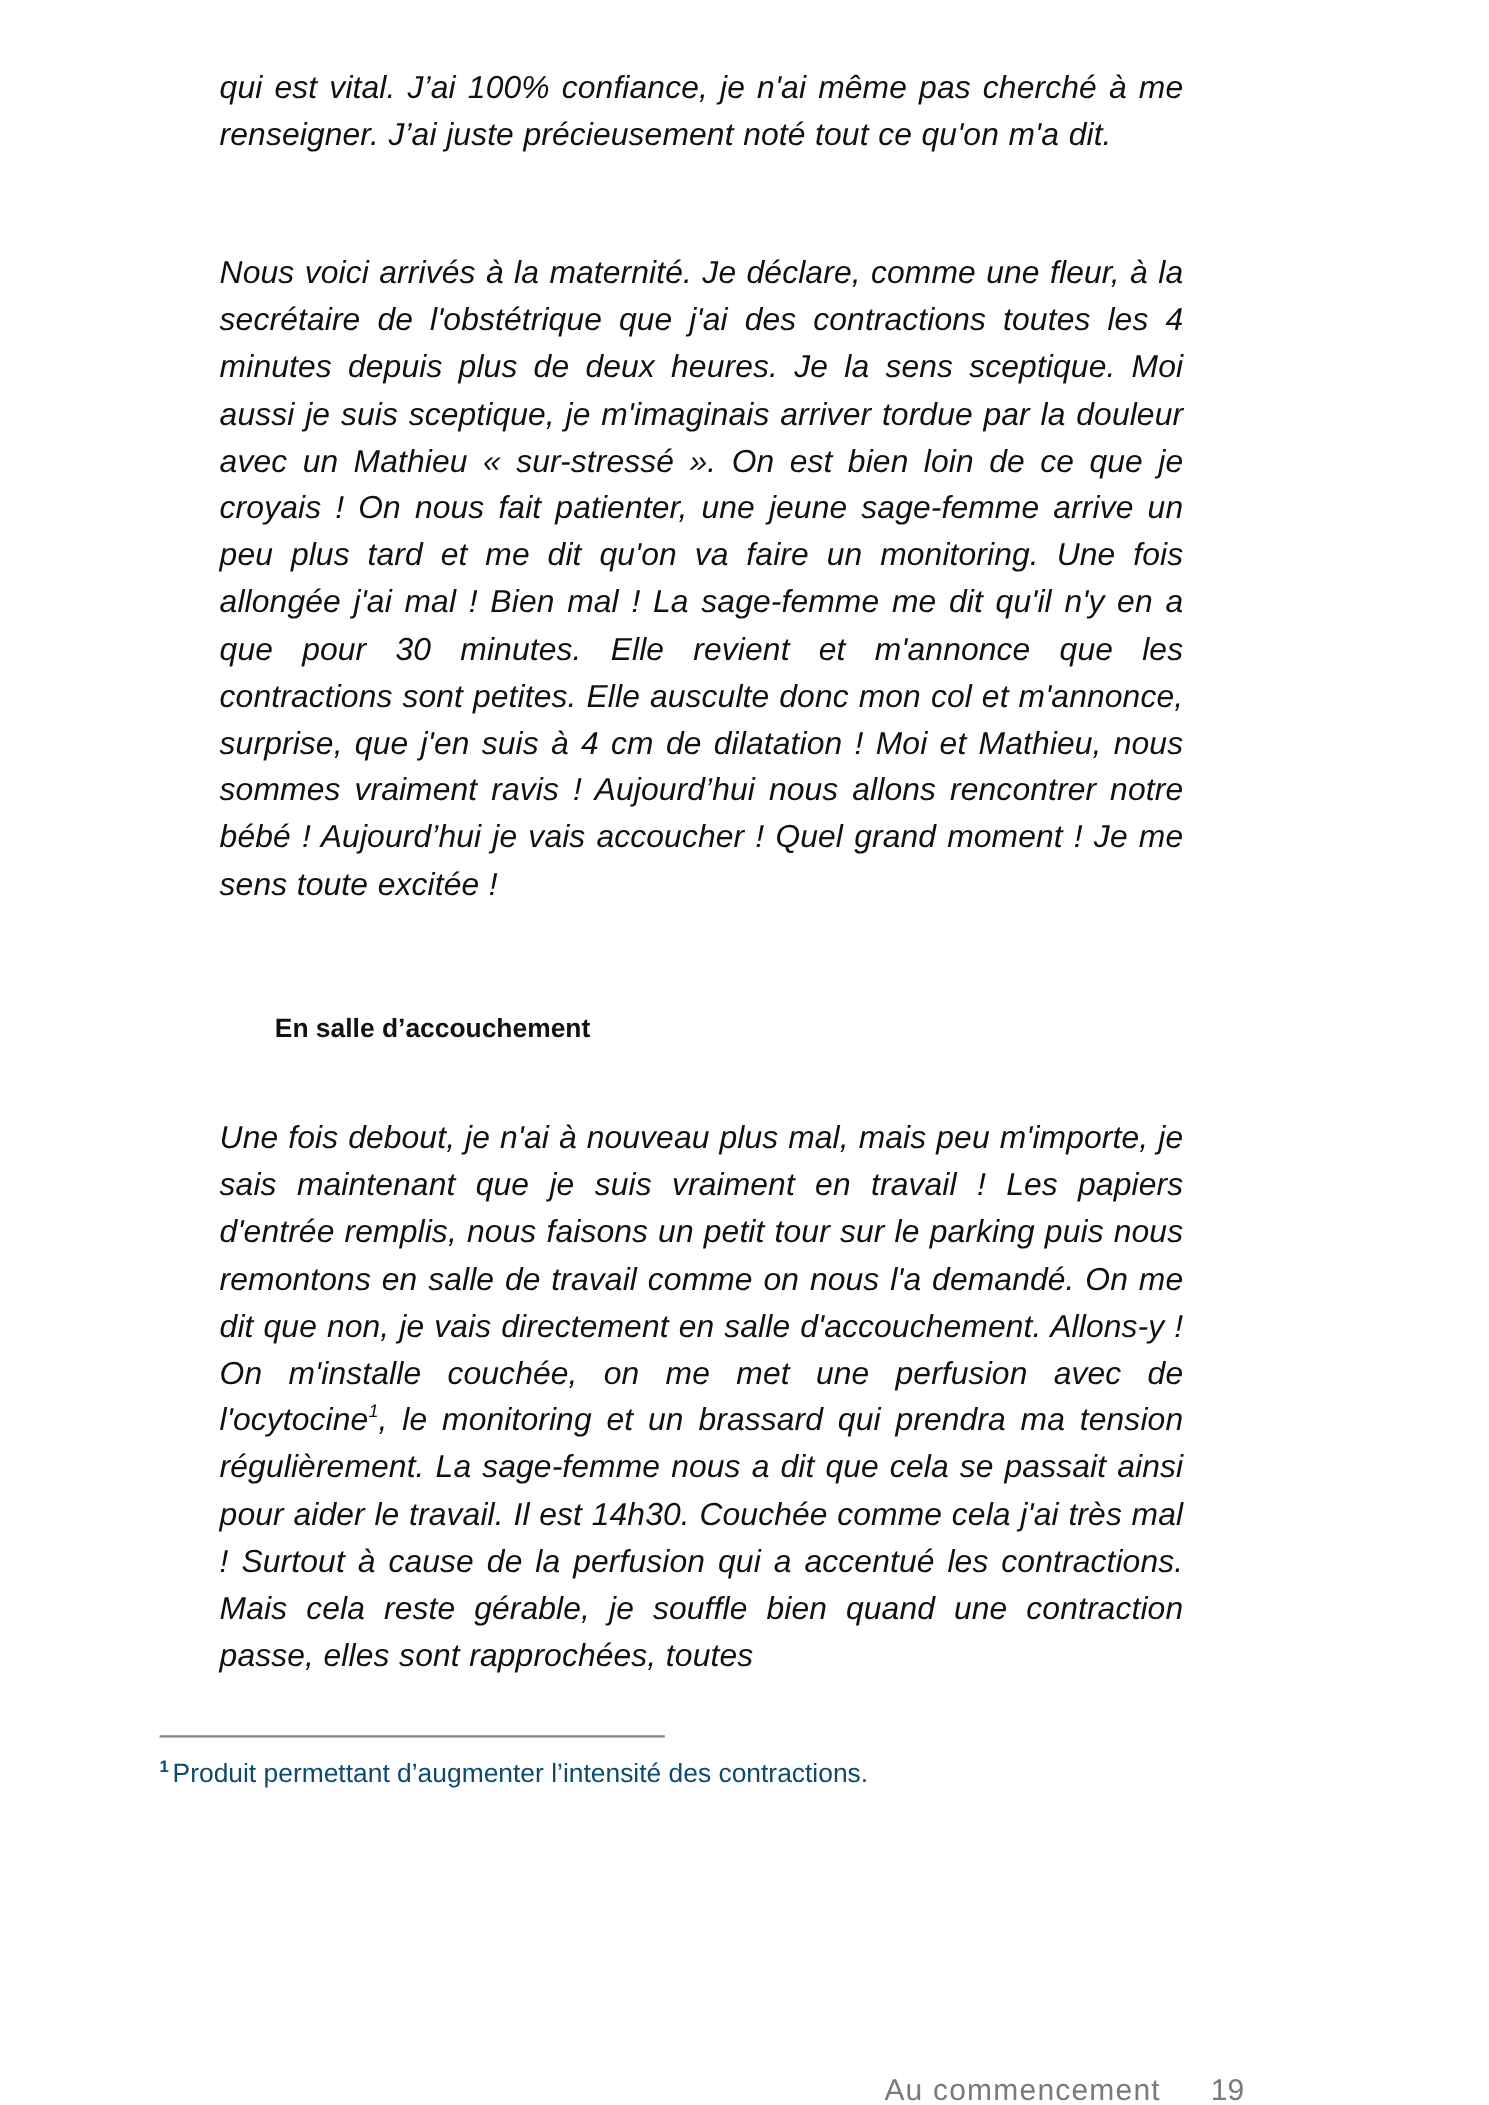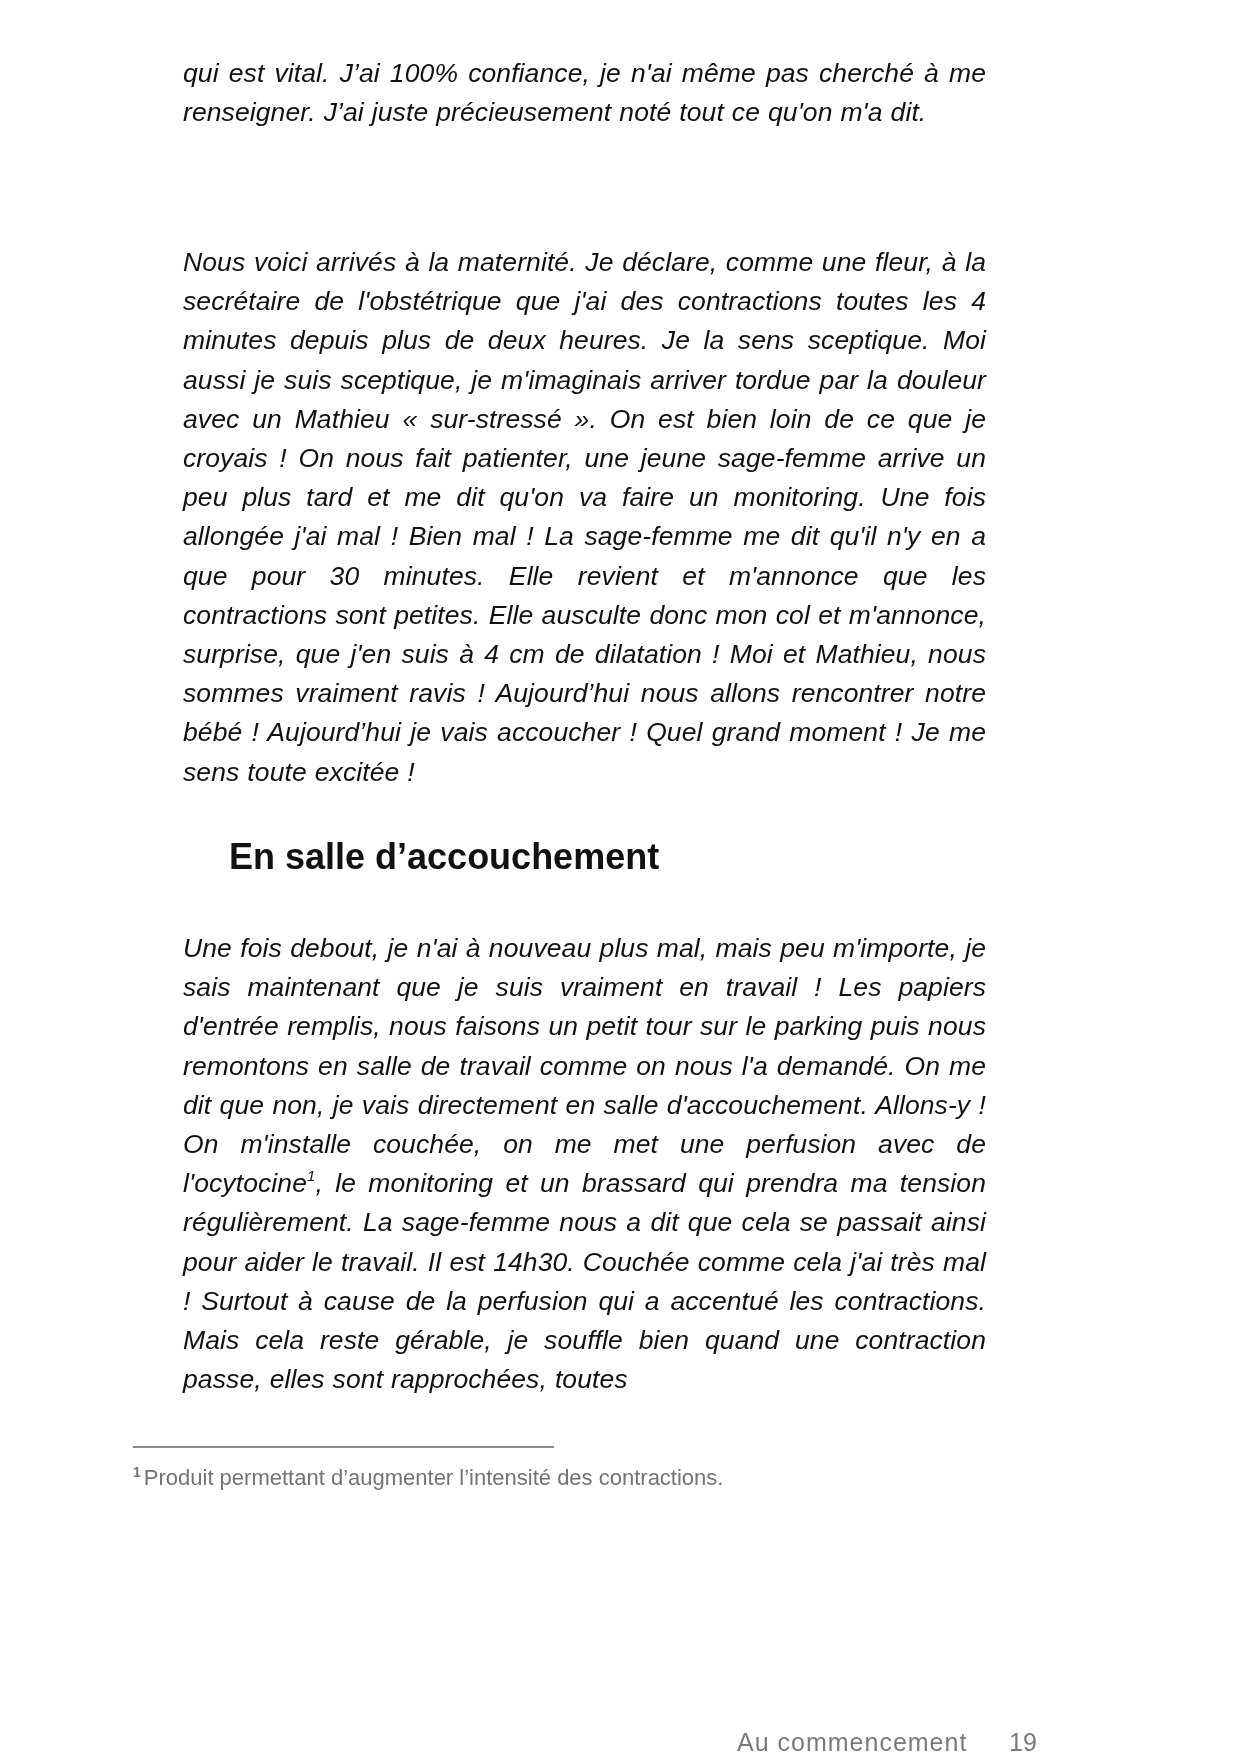--- a/index.html
+++ b/index.html
@@ -27,28 +27,28 @@
       width: 803px;
       font-style: italic;
       font-size: 26.5px;
       line-height: 39.2px;
       text-align: justify;
       margin: 0;
       letter-spacing: 0.1px;
       word-spacing: 0.5px;
     }
     .p1 { top: 54px; }
-    .p2 { top: 208px; margin-top: 35px; }
+    .p2 { top: 208px; }
     .p3 { top: 917px; margin-top: 12px; }
     .heading {
       position: absolute;
       left: 229px;
       top: 838px;
       font-weight: bold;
-      font-size: 36px;
+      font-size: 22px;
       line-height: 38px;
       margin: 0;
       color: #111111;
     }
     sup.fnref {
       font-size: 15px;
       line-height: 0;
       vertical-align: 11px;
     }
     .footnote-rule {
@@ -59,21 +59,21 @@
       height: 2px;
       background: #8a8a8a;
     }
     .footnote {
       position: absolute;
       left: 133px;
       top: 1462px;
       font-size: 22px;
       line-height: 32px;
       margin: 0;
-      color: #737373;
+      color: #0c4a6e;
     }
     .footnote .fnmark {
       font-weight: bold;
       font-size: 14px;
       vertical-align: 8px;
       line-height: 0;
       margin-right: 3px;
     }
     .running-footer {
       position: absolute;

